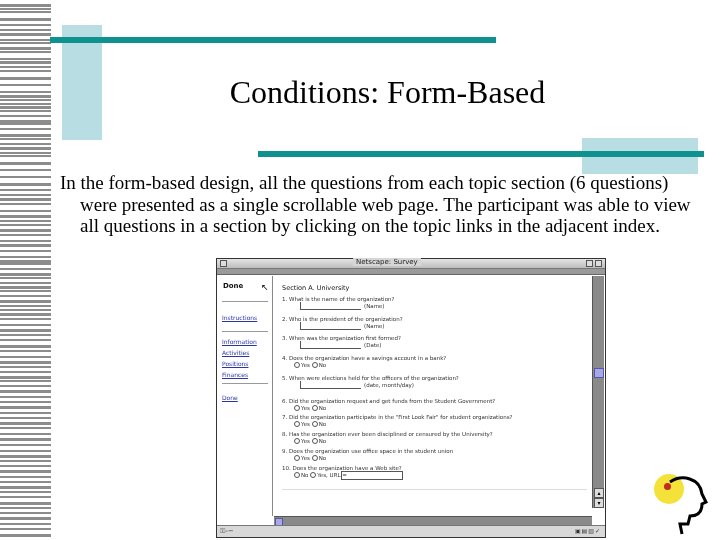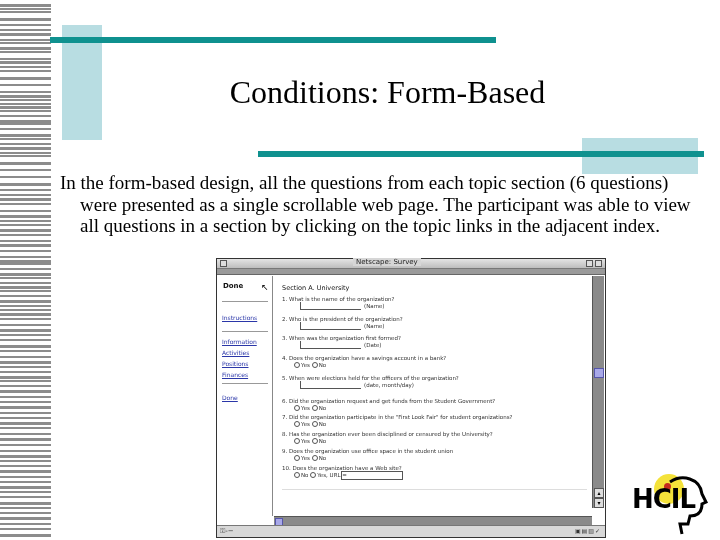--- a/index.html
+++ b/index.html
@@ -247,14 +247,13 @@
     <span class="sicons-right">▣▤▥✓</span>
   </div>
 </div>
 
 <div class="logo">
   <div class="sun"></div>
   <div class="dot"></div>
   <svg width="80" height="64">
     <path d="M38 10 C50 2, 68 6, 70 22 L74 30 L70 32 C70 40, 66 44, 58 44 L56 52 L48 52 L50 62" fill="none" stroke="#000" stroke-width="3"></path>
   </svg>
-  <div class="txt">HCIL</div>
 </div>
 
 </body></html>

